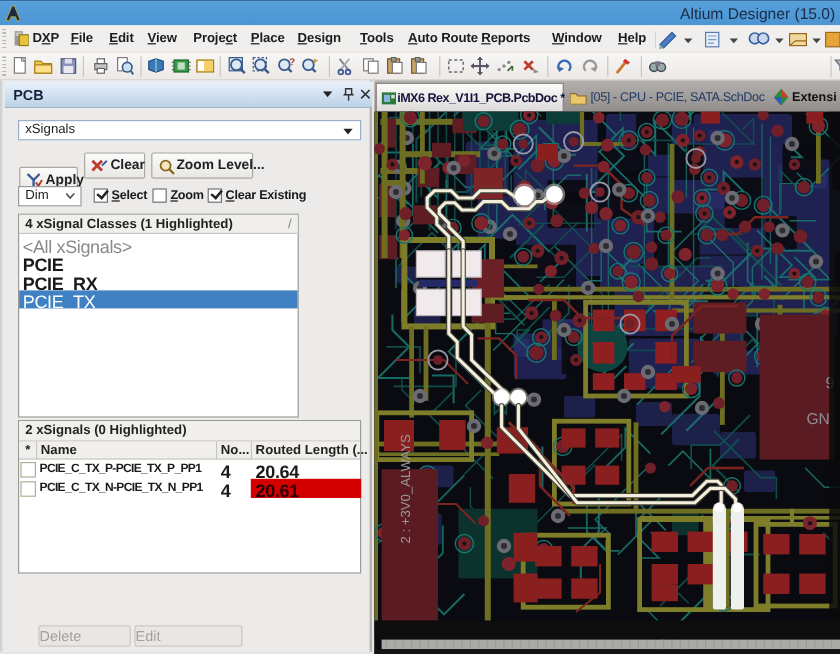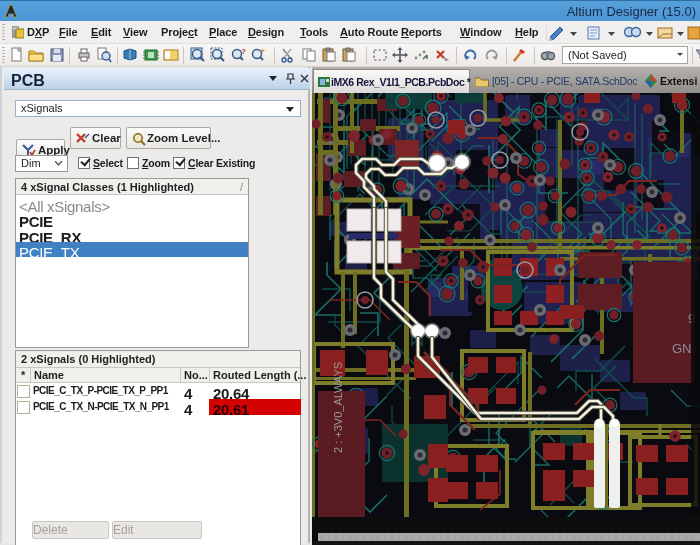--- a/index.html
+++ b/index.html
@@ -9,21 +9,21 @@
 #menubar{position:absolute;left:0;top:21px;width:700px;height:23px;background:#f0efed;border-bottom:1px solid #e2e0dd}
 .mi{position:absolute;top:5px;font-size:11px;font-weight:700;color:#1c1c1c;letter-spacing:-0.1px}
 .mi u{text-decoration:underline}
 #toolbar{position:absolute;left:0;top:44px;width:700px;height:23px;background:linear-gradient(#f8f7f6,#ece9e6);border-bottom:1px solid #d7d3cf}
 .tsep{position:absolute;top:3px;width:1px;height:17px;background:#c9c5c1}
 .grip{position:absolute;width:3px;height:17px;top:3px;background:repeating-linear-gradient(#b8b4b0 0 1px,transparent 1px 3px)}
 #combo{position:absolute;left:562px;top:2px;width:126px;height:18px;background:#fff;border:1px solid #a8a6a3;font-size:11px;color:#222;padding:2px 0 0 5px}
 #combo .da{position:absolute;right:4px;top:6px;width:0;height:0;border:3.5px solid transparent;border-top-color:#444}
 #panel{position:absolute;left:0;top:67px;width:310px;height:476px;background:#ecebe9;border-left:2px solid #cfd2d5;border-right:2px solid #b7b5b2}
 #phead{position:absolute;left:2px;top:1px;width:306px;height:22px;background:linear-gradient(#e8f1fa,#bdd2e8);border-bottom:1px solid #9fb6cd}
-#phead b{position:absolute;left:7px;top:4px;font-size:16px;color:#13233c}
+#phead b{position:absolute;left:7px;top:4px;font-size:12px;color:#13233c}
 #xsig{position:absolute;left:13px;top:33px;width:286px;height:17px;background:#fff;border:1px solid #9bb0c8;font-size:11px;color:#222;padding:1px 0 0 5px}
 .btn{position:absolute;height:22px;background:linear-gradient(#fbfbfa,#e9e7e4);border:1px solid #aaa8a5;border-radius:2px;font-size:11.5px;font-weight:700;color:#222;text-align:left;white-space:nowrap}
 .cb{position:absolute;width:12px;height:12px;background:#fff;border:1px solid #707070}
 .cb.ck:after{content:"";position:absolute;left:2px;top:0px;width:7px;height:4px;border-left:2px solid #222;border-bottom:2px solid #222;transform:rotate(-50deg)}
 .cl{position:absolute;font-size:10.5px;font-weight:700;color:#1a1a1a;letter-spacing:-0.2px;white-space:nowrap}
 .cl u{text-decoration:underline}
 .lbox{position:absolute;left:13px;background:#fff;border:1px solid #9a9a98}
 .lhead{position:absolute;left:0;top:0;width:100%;height:16px;background:#f1efec;border-bottom:1px solid #c8c6c2;font-size:11px;font-weight:700;color:#222}
 .row{position:absolute;left:1px;font-size:15px;color:#1a1a1a;white-space:nowrap;letter-spacing:-0.3px}
 #tabs{position:absolute;left:312px;top:67px;width:388px;height:26px;background:linear-gradient(#b3b0ad,#908d8a)}
@@ -199,21 +199,20 @@
     <div class="tsep" style="left:69px"></div>
     <div class="tsep" style="left:117px"></div>
     <div class="tsep" style="left:183px"></div>
     <div class="tsep" style="left:274px"></div>
     <div class="tsep" style="left:366px"></div>
     <div class="tsep" style="left:456px"></div>
     <div class="tsep" style="left:506px"></div>
     <div class="tsep" style="left:534px"></div>
     <div class="tsep" style="left:692px"></div>
     <div class="grip" style="left:2px;top:3px"></div>
-    <div id="combo">(Not Saved)<span class="da"></span></div>
   </div>
 <div id="panel">
 <div id="phead">
       <b>PCB</b>
 <svg class="abs" style="left:265px;top:8px" width="9" height="6">
         <path d="M0,0 h8 l-4,5 z" fill="#222"></path>
       </svg>
 <svg class="abs" style="left:282px;top:5px" width="9" height="12">
         <path d="M2,1 h5 v4 l1,1 h-7 l1,-1 z M4.5,6 v5" stroke="#333" stroke-width="1.2" fill="none"></path>
       </svg>
@@ -259,21 +258,21 @@
  <div class="lhead">
         <span style="position:absolute;left:5px;top:2px">4 xSignal Classes (1 Highlighted)</span>
         <span style="position:absolute;right:5px;top:2px;color:#888;font-weight:400">/</span>
       </div>
  <div class="row" style="top:19px;left:3px;color:#8a8a88">&lt;All xSignals&gt;</div>
  <div class="row" style="top:34px;left:3px;font-weight:700">PCIE</div>
  <div class="row" style="top:50px;left:3px;font-weight:700">PCIE_RX</div>
  <div style="position:absolute;left:0;top:63px;width:100%;height:15px;background:#3f81c3"></div>
  <div class="row" style="top:65px;left:3px;color:#fff">PCIE_TX</div>
 </div>
-<div class="lbox" style="top:283px;width:286px;height:196px">
+<div class="lbox" style="top:283px;width:286px;height:128px">
  <div class="lhead" style="height:17px">
         <span style="position:absolute;left:5px;top:2px">2 xSignals (0 Highlighted)</span>
       </div>
  <div style="position:absolute;left:0;top:17px;width:100%;height:15px;background:#f1efec;border-bottom:1px solid #c8c6c2;font-size:11px;font-weight:700;color:#222">
    <span style="position:absolute;left:5px;top:1px">*</span>
         <span style="position:absolute;left:18px;top:1px">Name</span>
    <span style="position:absolute;left:168px;top:1px">No...</span>
         <span style="position:absolute;left:197px;top:1px;white-space:nowrap">Routed Length (...</span>
    <span style="position:absolute;left:14px;top:0;width:1px;height:15px;background:#c8c6c2"></span>
    <span style="position:absolute;left:164px;top:0;width:1px;height:15px;background:#c8c6c2"></span>

